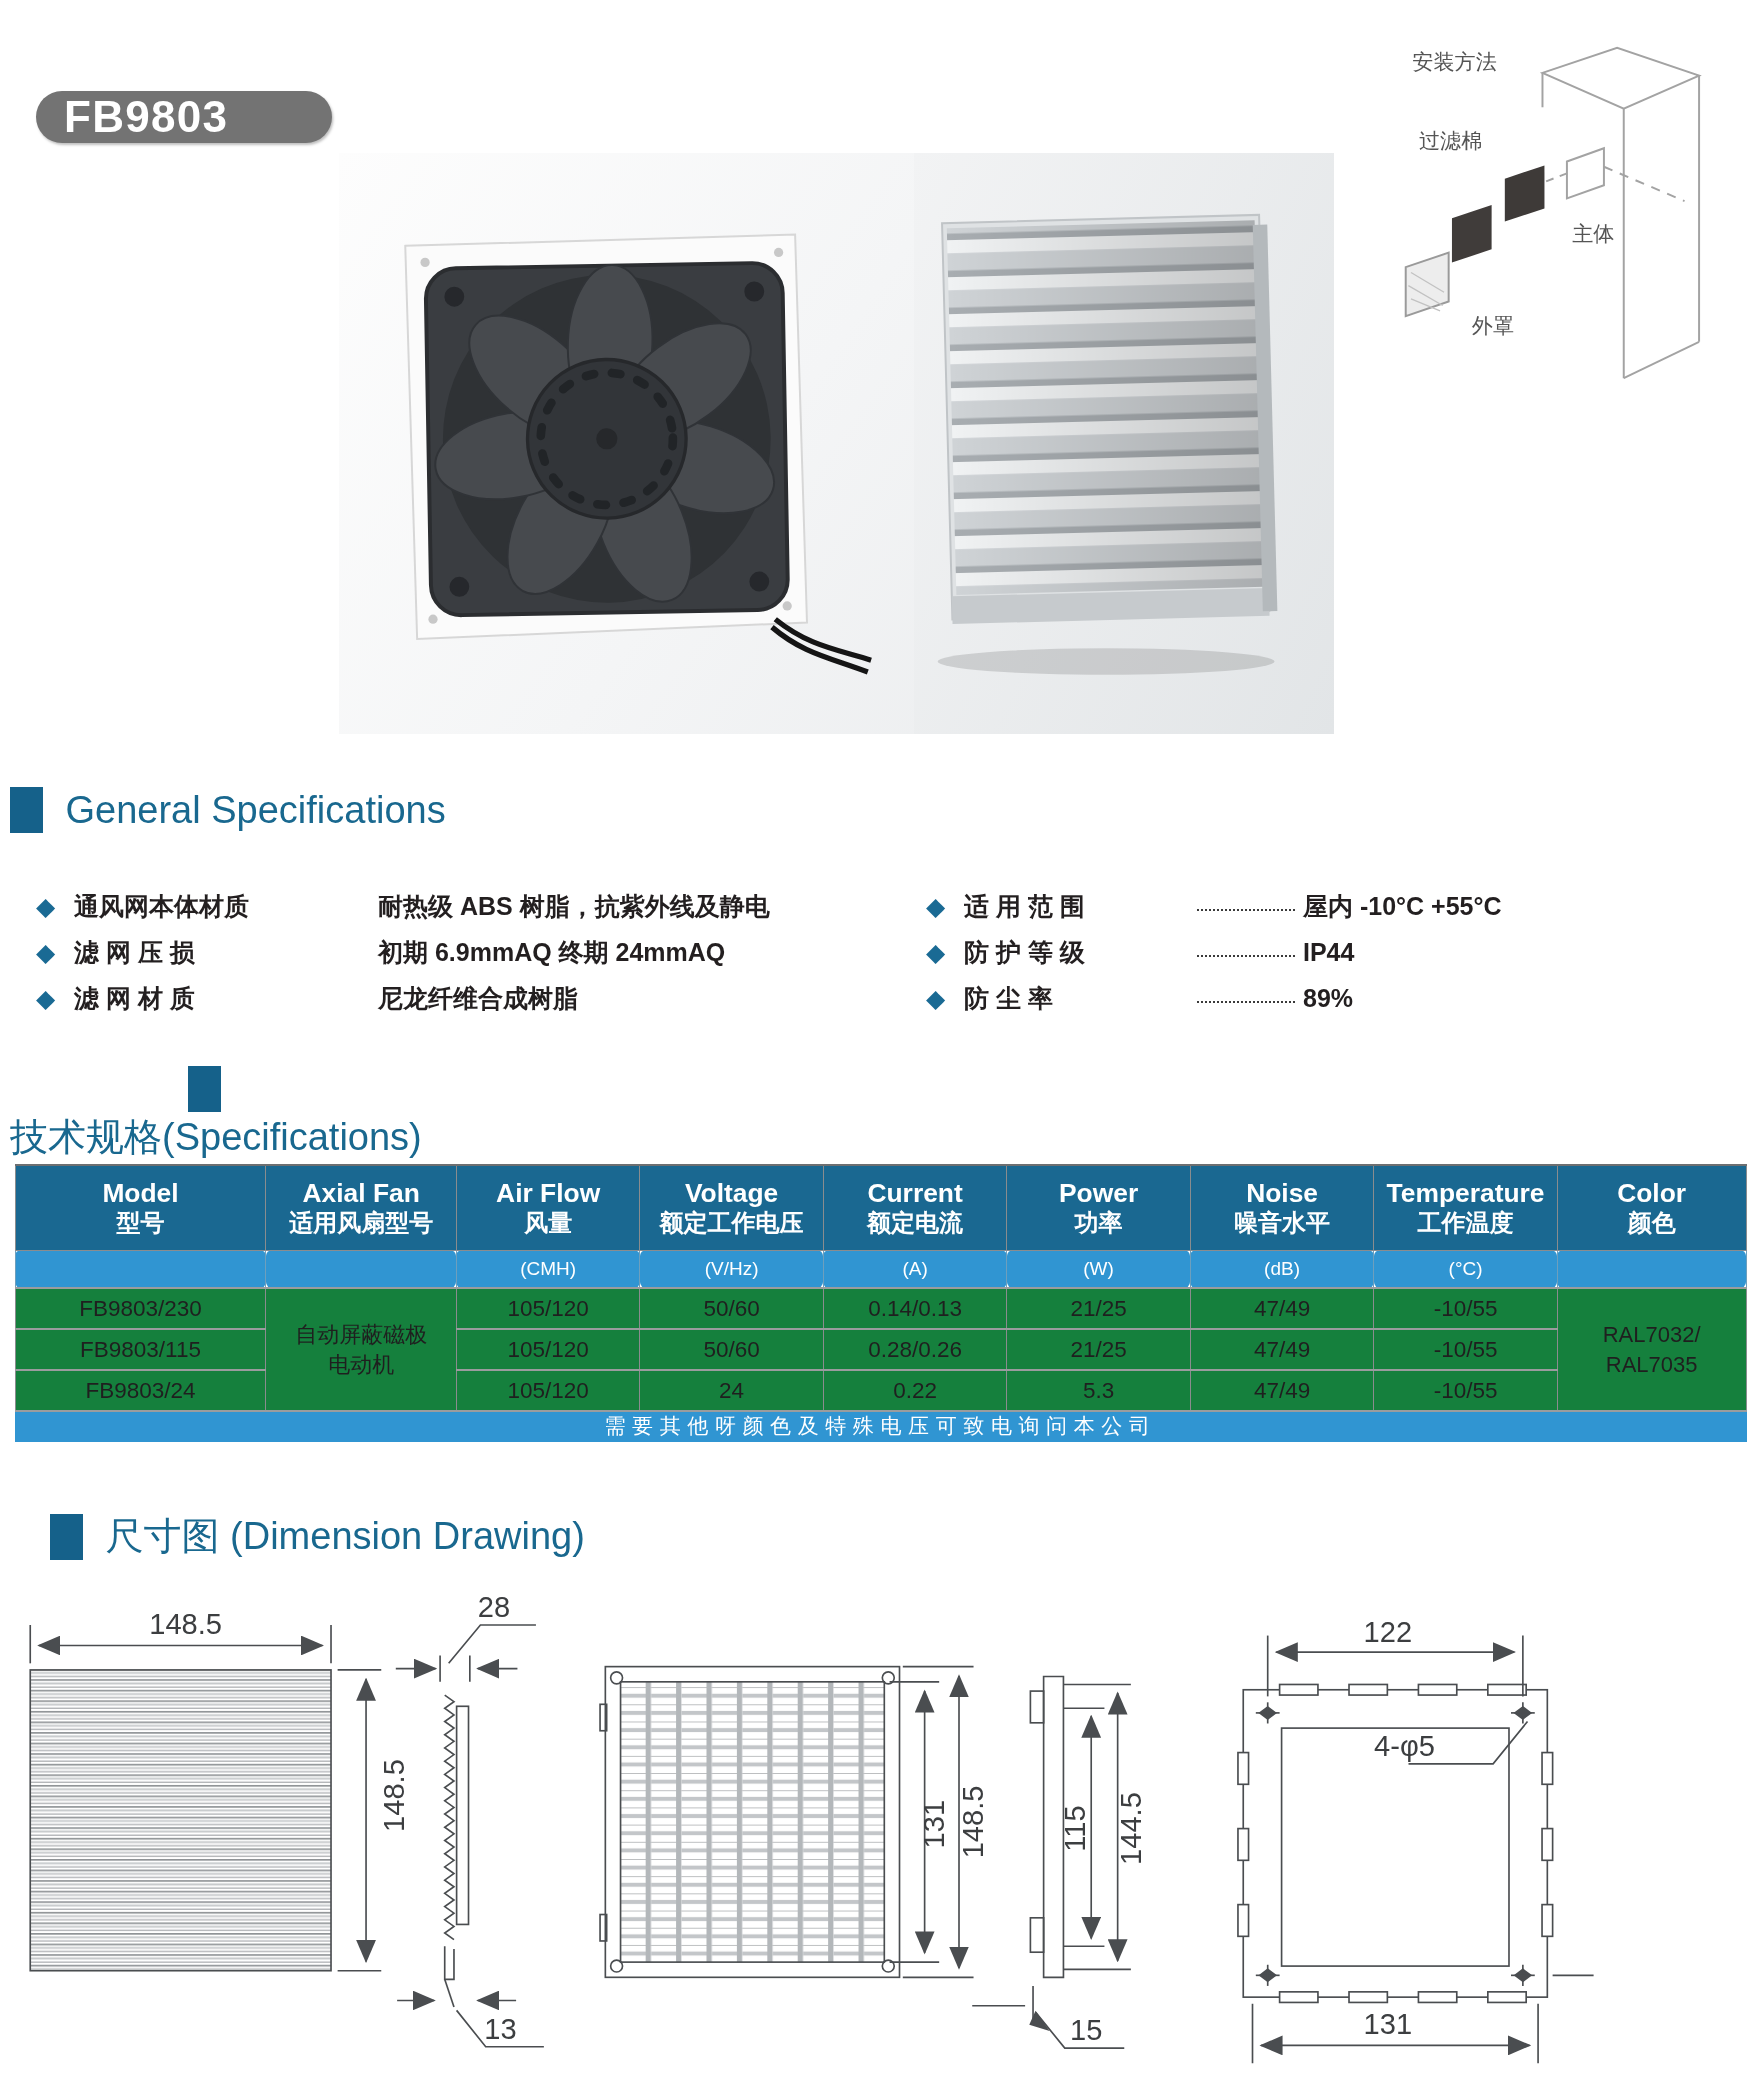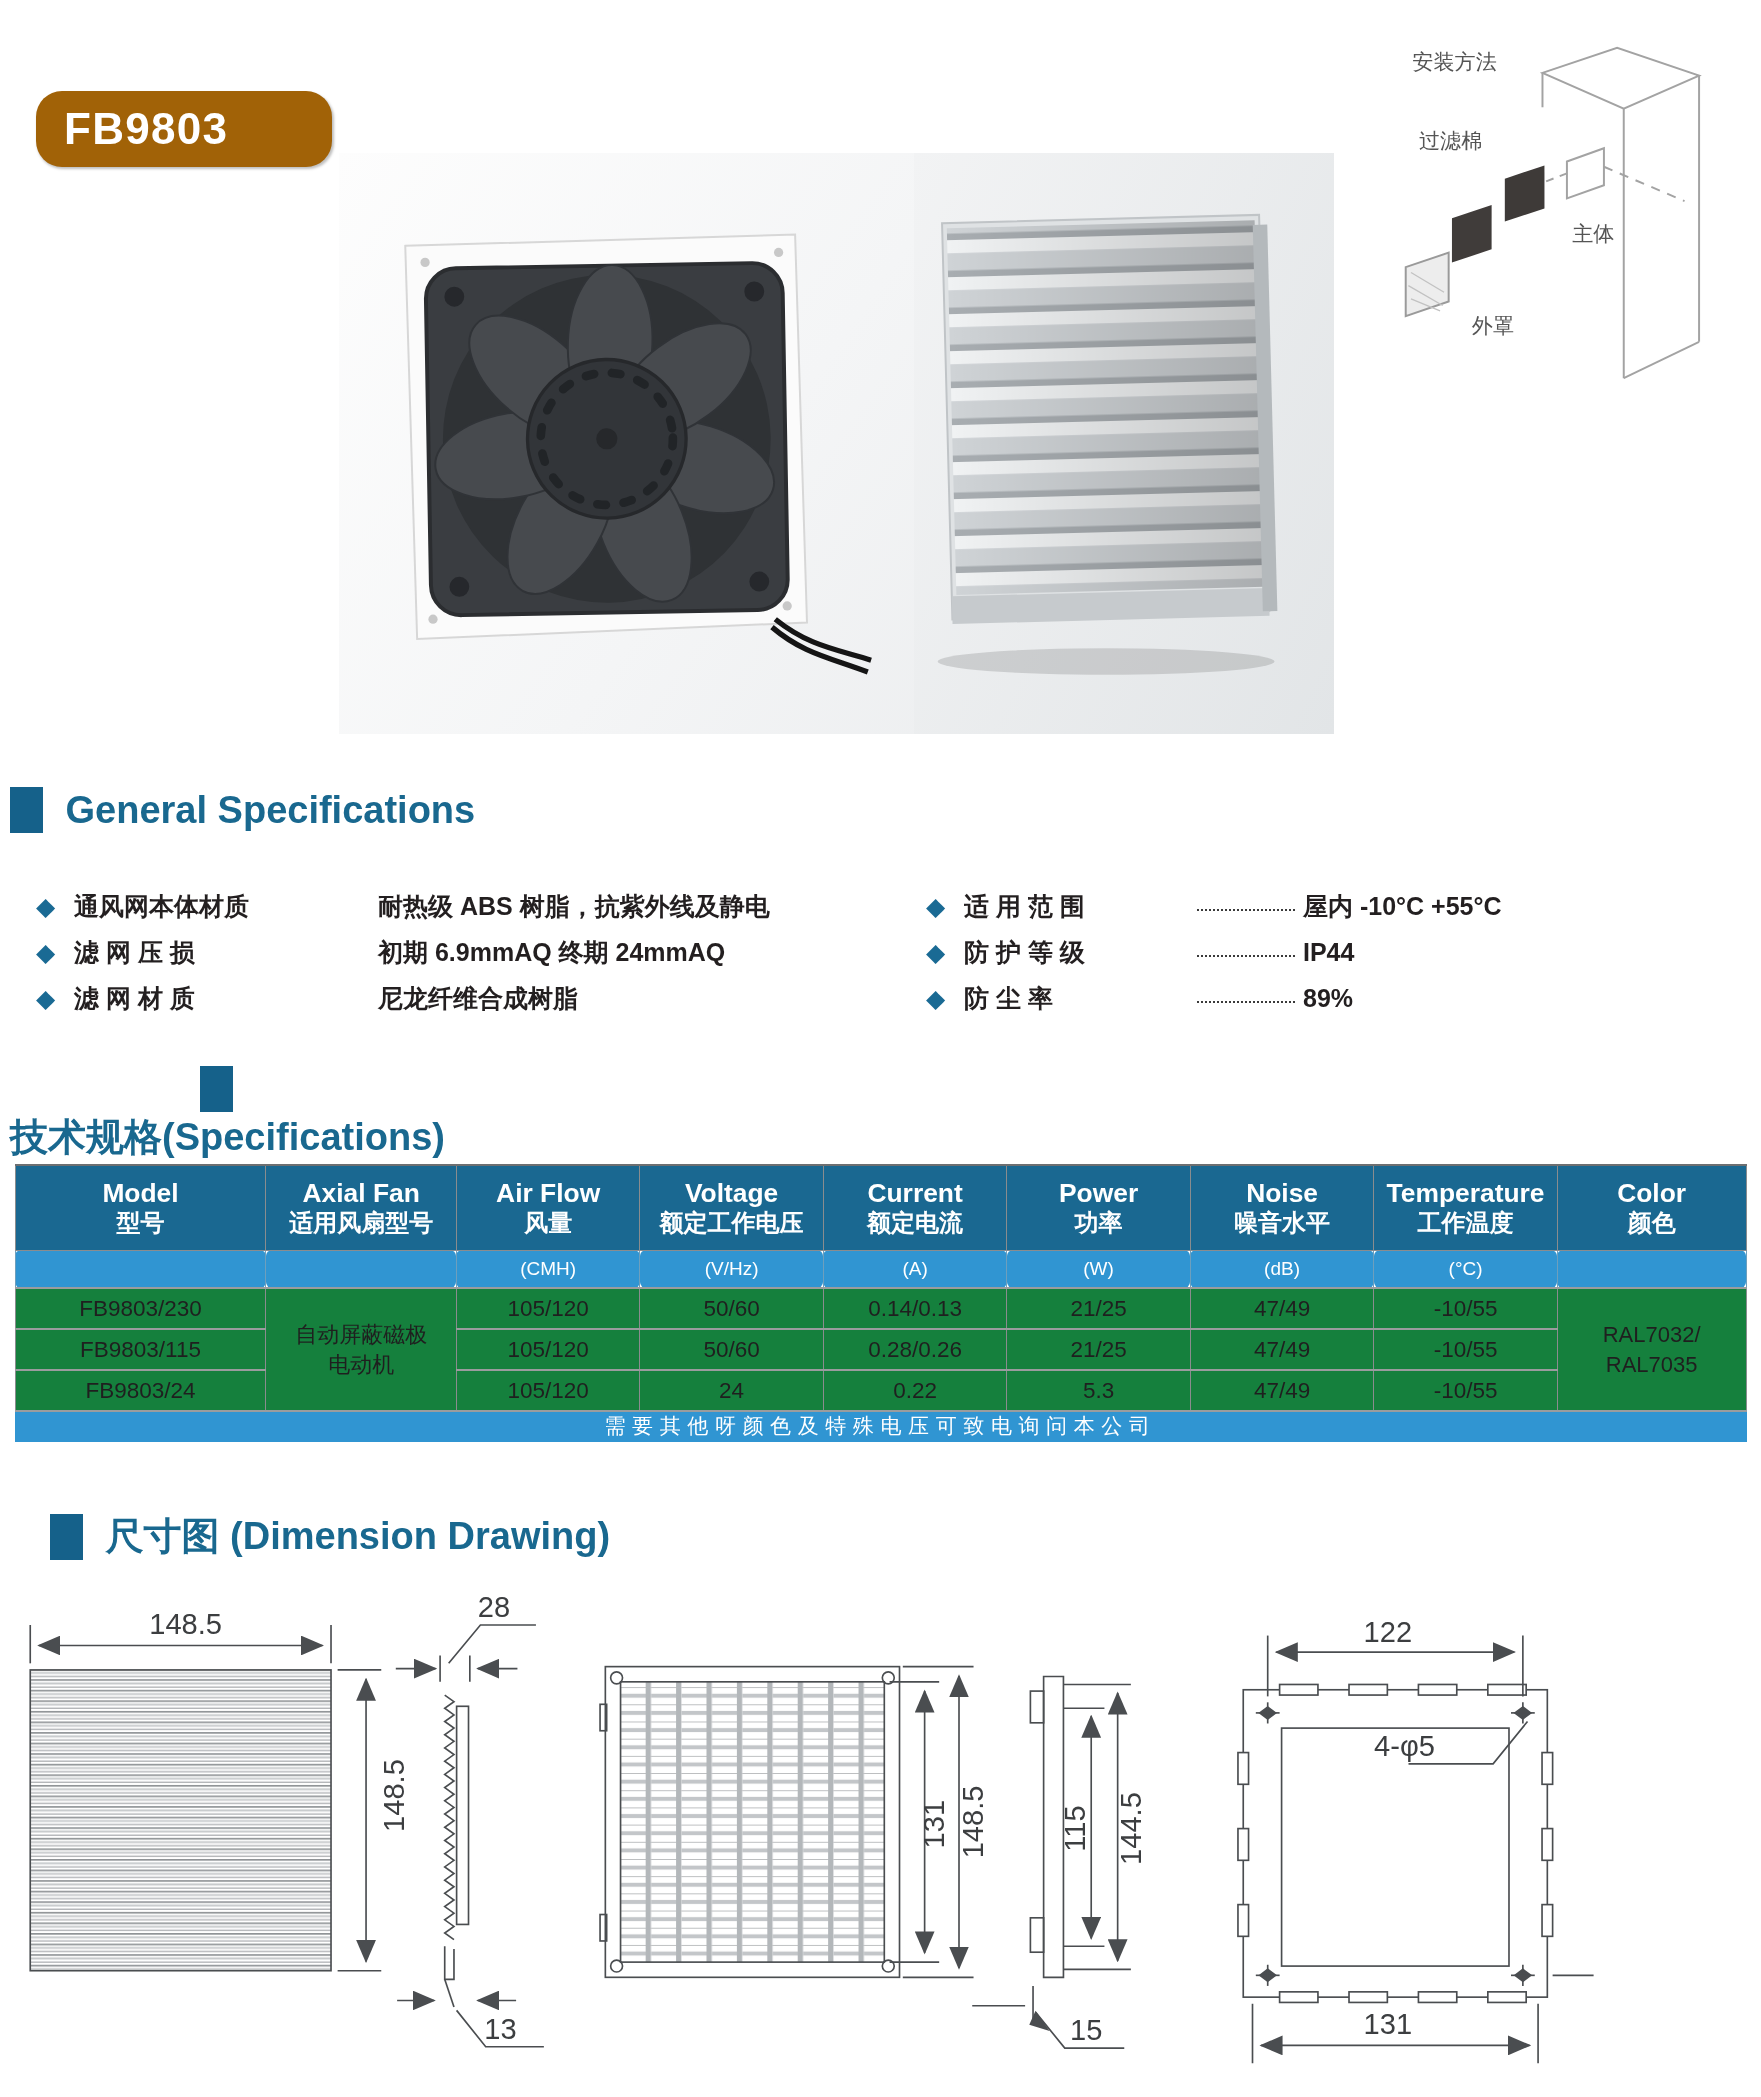--- a/index.html
+++ b/index.html
@@ -1,37 +1,37 @@
 <!DOCTYPE html>
 <html style="font-size:10.6px"><head>
 <meta charset="utf-8">
 <style>
   * { margin:0; padding:0; box-sizing:border-box; }
   html,body { background:#ffffff; }
   body { font-family:"Liberation Sans","DejaVu Sans",sans-serif; color:#231f20; }
   #page { position:relative; width:1762px; height:2097px; background:#ffffff; overflow:hidden; }
 
   
-  .badge { position:absolute; left:36px; top:91px; width:296px; height:76px;
-           background:#a16207; color:#fff; font-size:44px; font-weight:bold;
+  .badge { position:absolute; left:36px; top:91px; width:296px; height:52px;
+           background:#737373; color:#fff; font-size:44px; font-weight:bold;
            display:flex; align-items:center; padding-left:28px; letter-spacing:1.3px;
            box-shadow:1.3px 2px 2.6px rgba(0,0,0,.25);border-radius:26px; }
 
   
   .photo-area { position:absolute; left:339px; top:153px; width:995px; height:581px;
                 background:linear-gradient(125deg,#fdfdfd 0%,#f4f5f6 45%,#e7e9eb 100%); }
   .photo-right { position:absolute; left:575px; top:0; width:420px; height:581px;
                  background:linear-gradient(115deg,#f2f3f4,#e2e5e7); }
   .fan-svg { position:absolute; left:20px; top:63px; }
   .grille-svg { position:absolute; left:592px; top:46px; }
 
   
   .sec { position:absolute; display:flex; align-items:center; }
   .sec .sq { width:33px; height:46px; background:#15618a; margin-right:22.5px; }
-  .sec .t { color:#19688f; font-size:38px; font-weight:bold; }
+  .sec .t { color:#19688f; font-size:38px; font-weight:normal; }
 
   
   .speccol { position:absolute; display:flex; flex-direction:column; }
   .specrow { display:flex; align-items:center; height:46px; }
   .diamond { color:#1a6a94; font-size:25px; width:38px; flex:none; }
   .slabel { font-size:25px; font-weight:bold; flex:none; }
   .leader { flex:1; border-bottom:2.6px dotted #3a3a3a; height:9.3px; margin:0 8px; }
   .svalue { font-size:25px; font-weight:bold; flex:none; }
   .col-left  .slabel { width:288px; }
   .col-left  .svalue { width:410px; }

